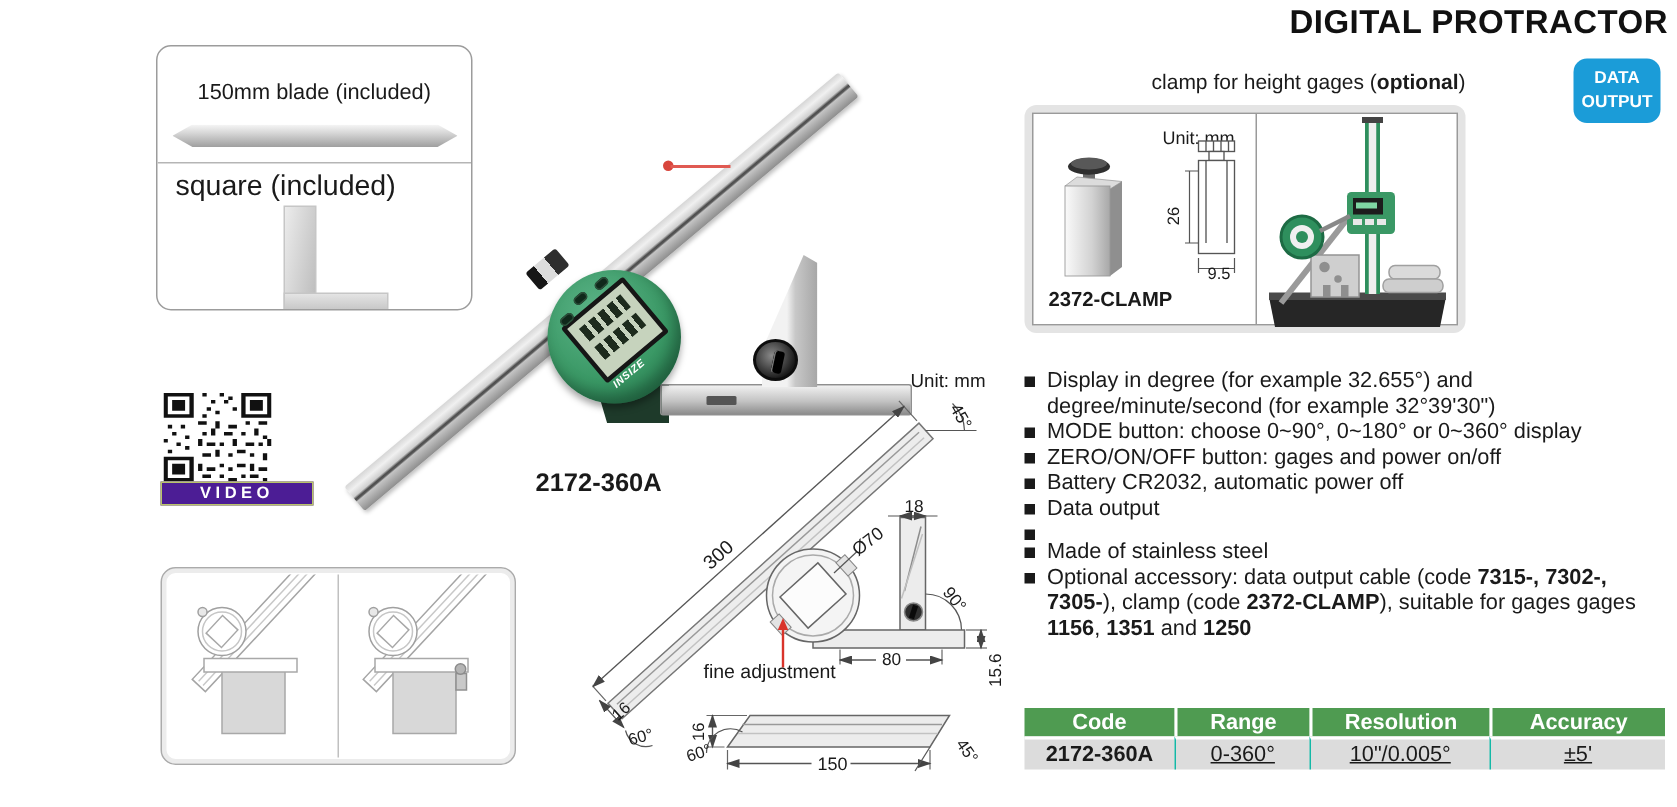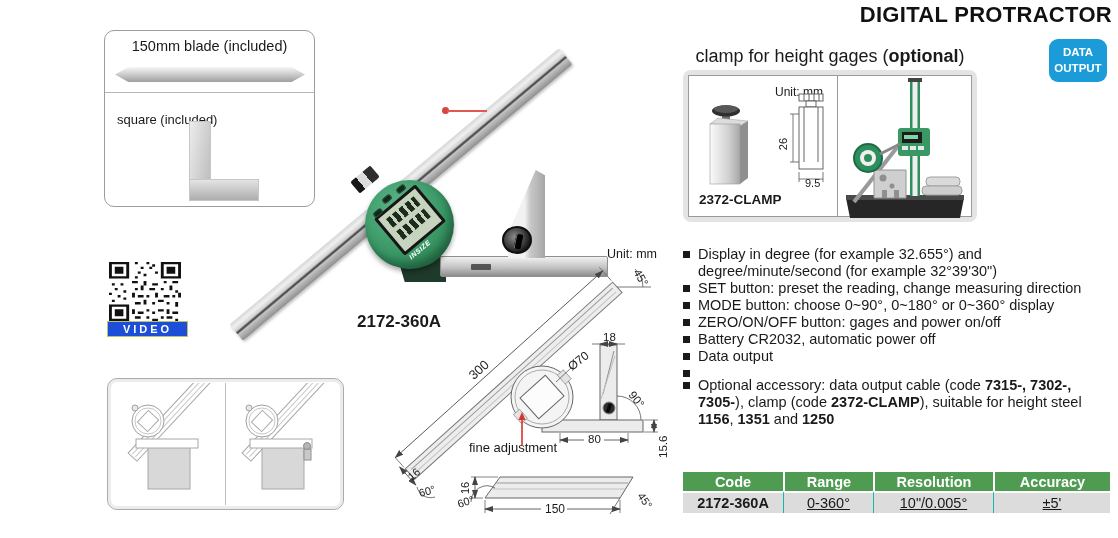--- a/index.html
+++ b/index.html
@@ -11,26 +11,26 @@
   
   .title { right:6px; top:2px; font-size:22px; font-weight:bold; letter-spacing:.3px; color:#111; }
   .badge { left:1049px; top:39px; width:58px; height:43px; background:#1b9cd8; border-radius:9px;
            color:#fff; font-weight:bold; font-size:11.5px; line-height:1.35; display:flex;
            flex-direction:column; align-items:center; justify-content:center; text-align:center; }
 
   
   .inc-box { left:104px; top:30px; width:211px; height:177px; border:1.5px solid #9c9c9c;
              border-radius:10px; background:#fff; overflow:hidden; }
   .inc-sec1 { position:relative; height:62px; border-bottom:1.5px solid #b5b5b5; }
-  .inc-sec1 .lbl { text-align:center; padding-top:7px; font-size:14.5px; }
+  .inc-sec1 .lbl { text-align:center; padding-top:7px; font-size:14.5px;margin-top:16px; }
   .blade150 { position:absolute; left:10px; top:36px; width:190px; height:15px;
               background:linear-gradient(180deg,#f6f6f6,#d9d9d9 35%,#9f9f9f);
               clip-path:polygon(0 50%,7% 0,93% 0,100% 50%,93% 100%,7% 100%); }
   .inc-sec2 { position:relative; height:112px; }
-  .inc-sec2 .lbl { position:absolute; left:12px; top:19px; font-size:13px; }
+  .inc-sec2 .lbl { position:absolute; left:12px; top:5px; font-size:19px; }
   .sq-v { position:absolute; left:84px; top:28px; width:22px; height:80px;
           background:linear-gradient(100deg,#ececec,#b9b9b9); border:1px solid #c6c6c6; }
   .sq-h { position:absolute; left:84px; top:86px; width:70px; height:22px;
           background:linear-gradient(180deg,#e4e4e4,#adadad); border:1px solid #c6c6c6; }
 
   
   .pblade { left:186px; top:184px; width:430px; height:21px; transform:rotate(-40deg);
             background:linear-gradient(180deg,#d6d6d6 0%,#f0f0f0 22%,#cfcfcf 44%,#4c4c4c 52%,#5a5a5a 57%,#c4c4c4 62%,#8e8e8e 100%);
             border-radius:2px; box-shadow:0 2px 3px rgba(0,0,0,.25); }
   .pslider { left:352px; top:172px; width:26px; height:15px; transform:rotate(-40deg); border-radius:2px;
@@ -58,32 +58,32 @@
           transform:rotate(-40deg); box-shadow:inset 0 0 0 1px #2c4f3a; }
   .pbrand { position:absolute; left:42px; top:66px; transform:rotate(-40deg); color:#fff;
             font-size:7px; font-weight:bold; font-style:italic; letter-spacing:.5px; }
   .callout-line { left:447px; top:110px; width:40px; height:2px; background:#e05a52; }
   .callout-dot { left:442px; top:107px; width:7px; height:7px; border-radius:50%; background:#d8453c; }
   .callout-text { left:491px; top:99px; font-size:15px; line-height:1.3; }
   .pcode { left:357px; top:312px; font-size:17px; font-weight:bold; }
 
   
   .qr { left:109px; top:262px; }
-  .video { left:107px; top:321px; width:81px; height:16px; background:#1d4ed8; border:1px solid #b9c46a;
+  .video { left:107px; top:321px; width:102px; height:16px; background:#4c1d95; border:1px solid #b9c46a;
            color:#fff; font-size:11px; font-weight:bold; letter-spacing:3px; display:flex;
            align-items:center; justify-content:center; }
 
   
   .apps { left:107px; top:378px; width:237px; height:132px; border:1px solid #ababab; border-radius:10px;
           background:#fff; box-shadow:0 0 0 3px #ececec inset; display:flex; padding:4px; }
   .apps .panel { flex:1; position:relative; }
   .apps .panel + .panel { border-left:1px solid #c0c0c0; }
 
   
-  .clamp-head { left:683px; top:46px; width:294px; text-align:center; font-size:18px; }
+  .clamp-head { left:683px; top:46px; width:294px; text-align:right; font-size:14px; }
   .clamp-box { left:683px; top:70px; width:294px; height:152px; background:#e4e4e4; border-radius:8px; padding:5px; }
   .clamp-inner { width:100%; height:100%; background:#fff; border:1px solid #9a9a9a; display:flex; }
   .clamp-left { width:157px; position:relative; border-right:1px solid #9a9a9a; }
   .clamp-right { flex:1; position:relative; }
   .unit-sm { position:absolute; left:86px; top:9px; font-size:12px; }
   .dim26 { position:absolute; left:88px; top:62px; font-size:11px; transform:rotate(-90deg); }
   .dim95 { position:absolute; left:116px; top:101px; font-size:11px; }
   .clamp-code { position:absolute; left:10px; top:116px; font-size:13.5px; font-weight:bold; }
 
   
@@ -361,44 +361,44 @@
     <text transform="translate(242,252) rotate(55)" font-size="11">45°</text>
   </svg>
 
   <ul class="abs features">
     <li>
         <span class="bul"></span>
         <span>Display in degree (for example 32.655°) and degree/minute/second (for example 32°39'30")</span>
       </li>
     <li>
         <span class="bul"></span>
-        <span>SET button: preset the reading, change measuring direction</span>
-      </li>
-    <li>
-        <span class="bul"></span>
         <span>MODE button: choose 0~90°, 0~180° or 0~360° display</span>
       </li>
     <li>
         <span class="bul"></span>
         <span>ZERO/ON/OFF button: gages and power on/off</span>
       </li>
     <li>
         <span class="bul"></span>
         <span>Battery CR2032, automatic power off</span>
       </li>
     <li>
         <span class="bul"></span>
         <span>Data output</span>
       </li>
     <li>
         <span class="bul"></span>
       </li>
     <li>
         <span class="bul"></span>
-      <span><span>Optional accessory: data output cable (code </span><b>7315-, 7302-, 7305-</b><span>), clamp (code </span><b>2372-CLAMP</b><span>), suitable for height steel </span><b>1156</b><span>, </span><b>1351</b><span> and </span><b>1250</b></span>
+        <span>Made of stainless steel</span>
+      </li>
+    <li>
+        <span class="bul"></span>
+      <span><span>Optional accessory: data output cable (code </span><b>7315-, 7302-, 7305-</b><span>), clamp (code </span><b>2372-CLAMP</b><span>), suitable for gages gages </span><b>1156</b><span>, </span><b>1351</b><span> and </span><b>1250</b></span>
     </li>
   </ul>
 
   <table class="abs spec">
     <colgroup>
         <col style="width:100px">
         <col style="width:90px">
         <col style="width:120px">
         <col style="width:117px">
       </colgroup>

